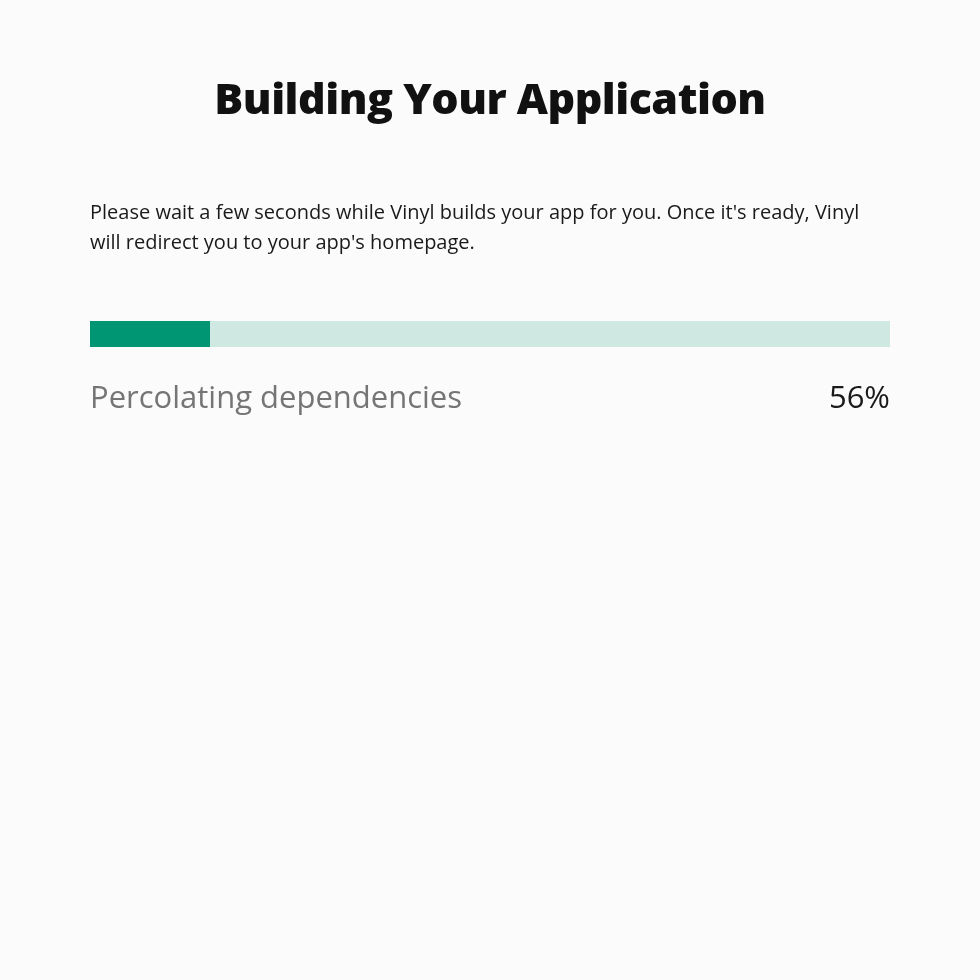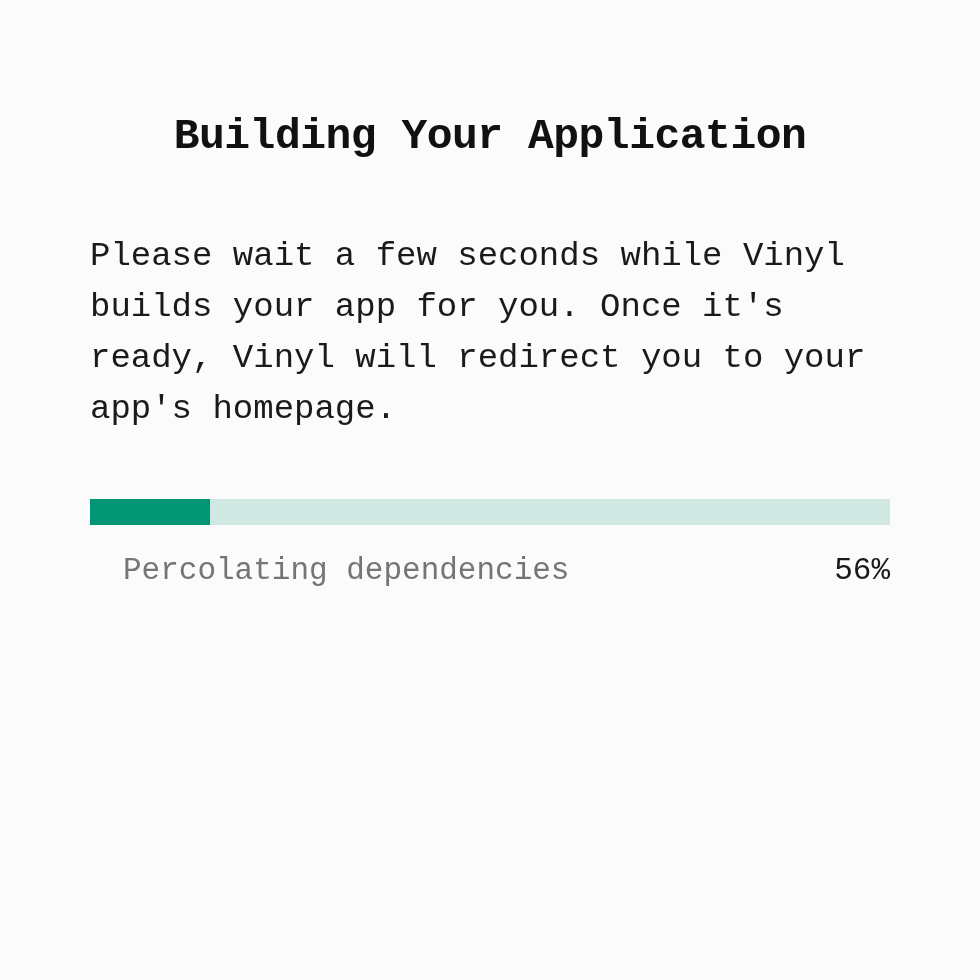--- a/index.html
+++ b/index.html
@@ -8,33 +8,32 @@
       box-sizing: border-box;
     }
     body {
       width: 980px;
       height: 980px;
       background: #fbfbfb;
       font-family: "Open Sans", -apple-system, BlinkMacSystemFont, "Segoe UI", Roboto, sans-serif;
       color: #1a1a1a;
     }
     .container {
-      padding: 112px 90px 0 90px;
-      font-family: Liberation Mono, monospace;
+      padding: 68px 90px 0 90px;
     }
     .title {
       font-size: 43px;
       font-weight: 800;
       text-align: center;
       color: #111;
       margin-bottom: 70px;
       letter-spacing: -0.5px;
     }
     .description {
-      font-size: 34px;
+      font-size: 20px;
       line-height: 1.5;
       color: #1a1a1a;
       margin-bottom: 64px;
       font-weight: 400;
     }
     .progress-track {
       width: 100%;
       height: 26px;
       background: #cfe8e2;
       position: relative;
@@ -44,21 +43,20 @@
       height: 100%;
       background: #009673;
       position: absolute;
       left: 0;
       top: 0;
     }
     .status-row {
       display: flex;
       justify-content: space-between;
       align-items: baseline;
-      margin-left: 33px;
     }
     .status-text {
       font-size: 31px;
       color: #757575;
       font-weight: 400;
     }
     .percent-text {
       font-size: 31px;
       color: #1a1a1a;
       font-weight: 400;

